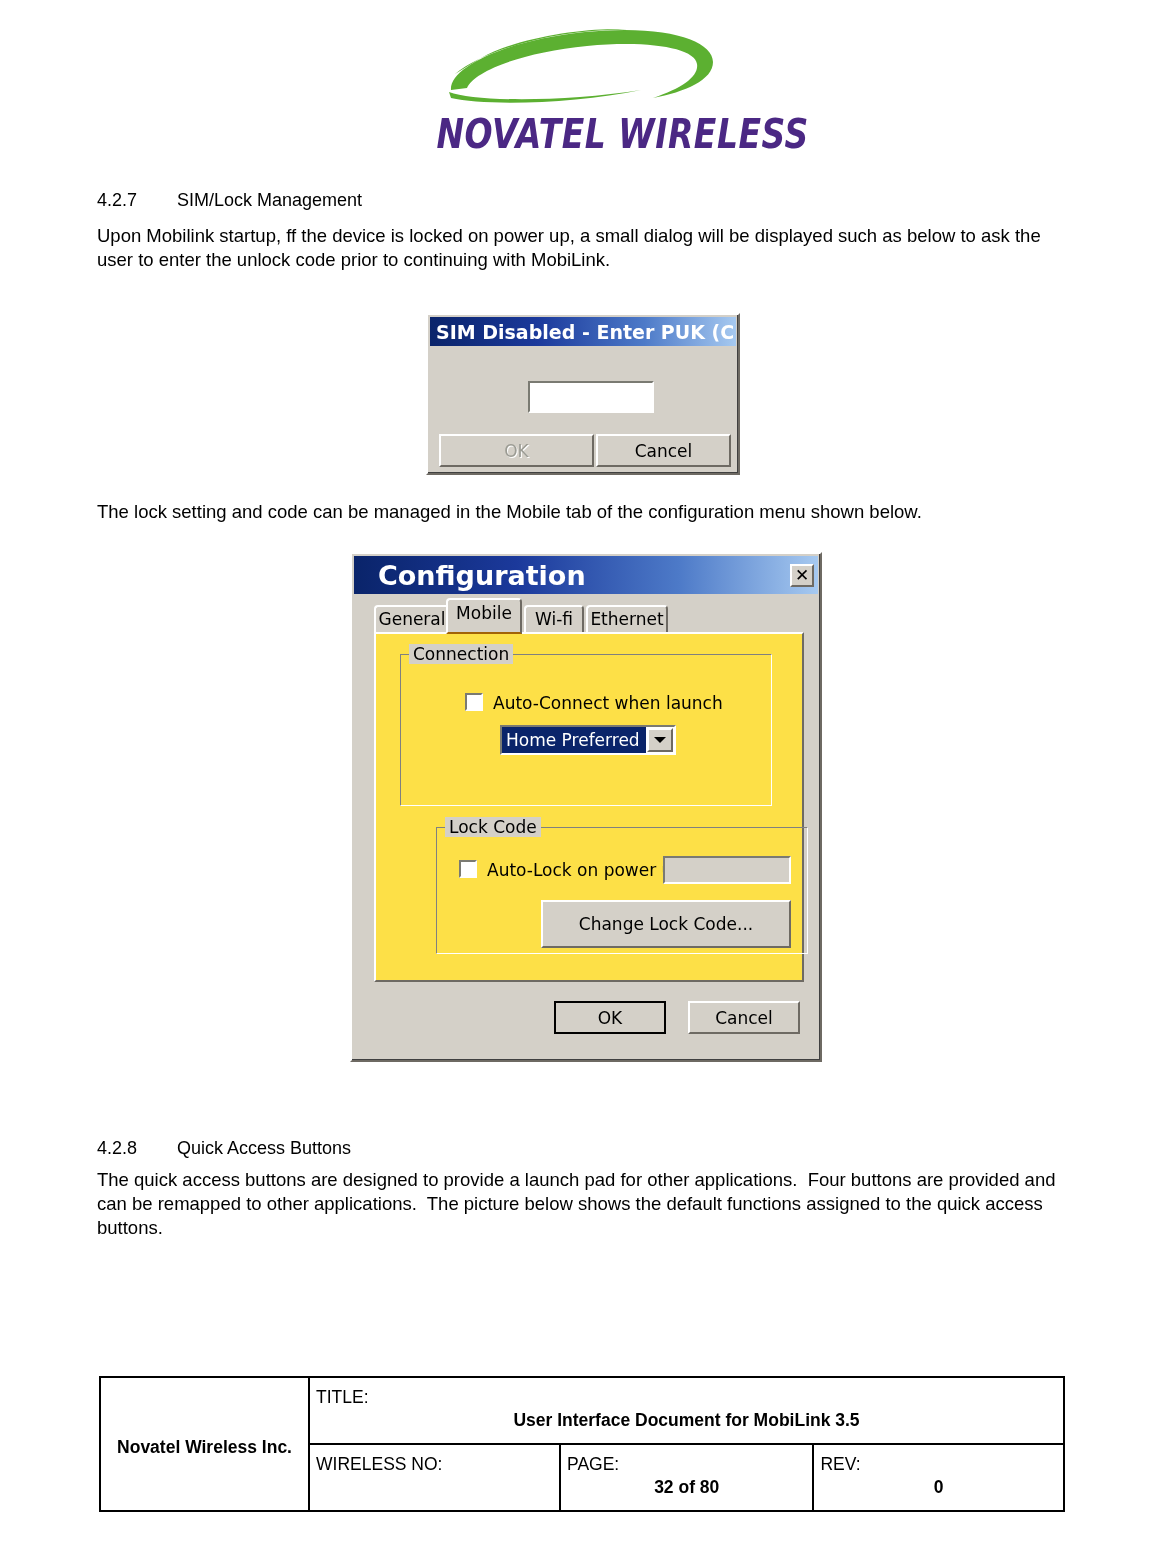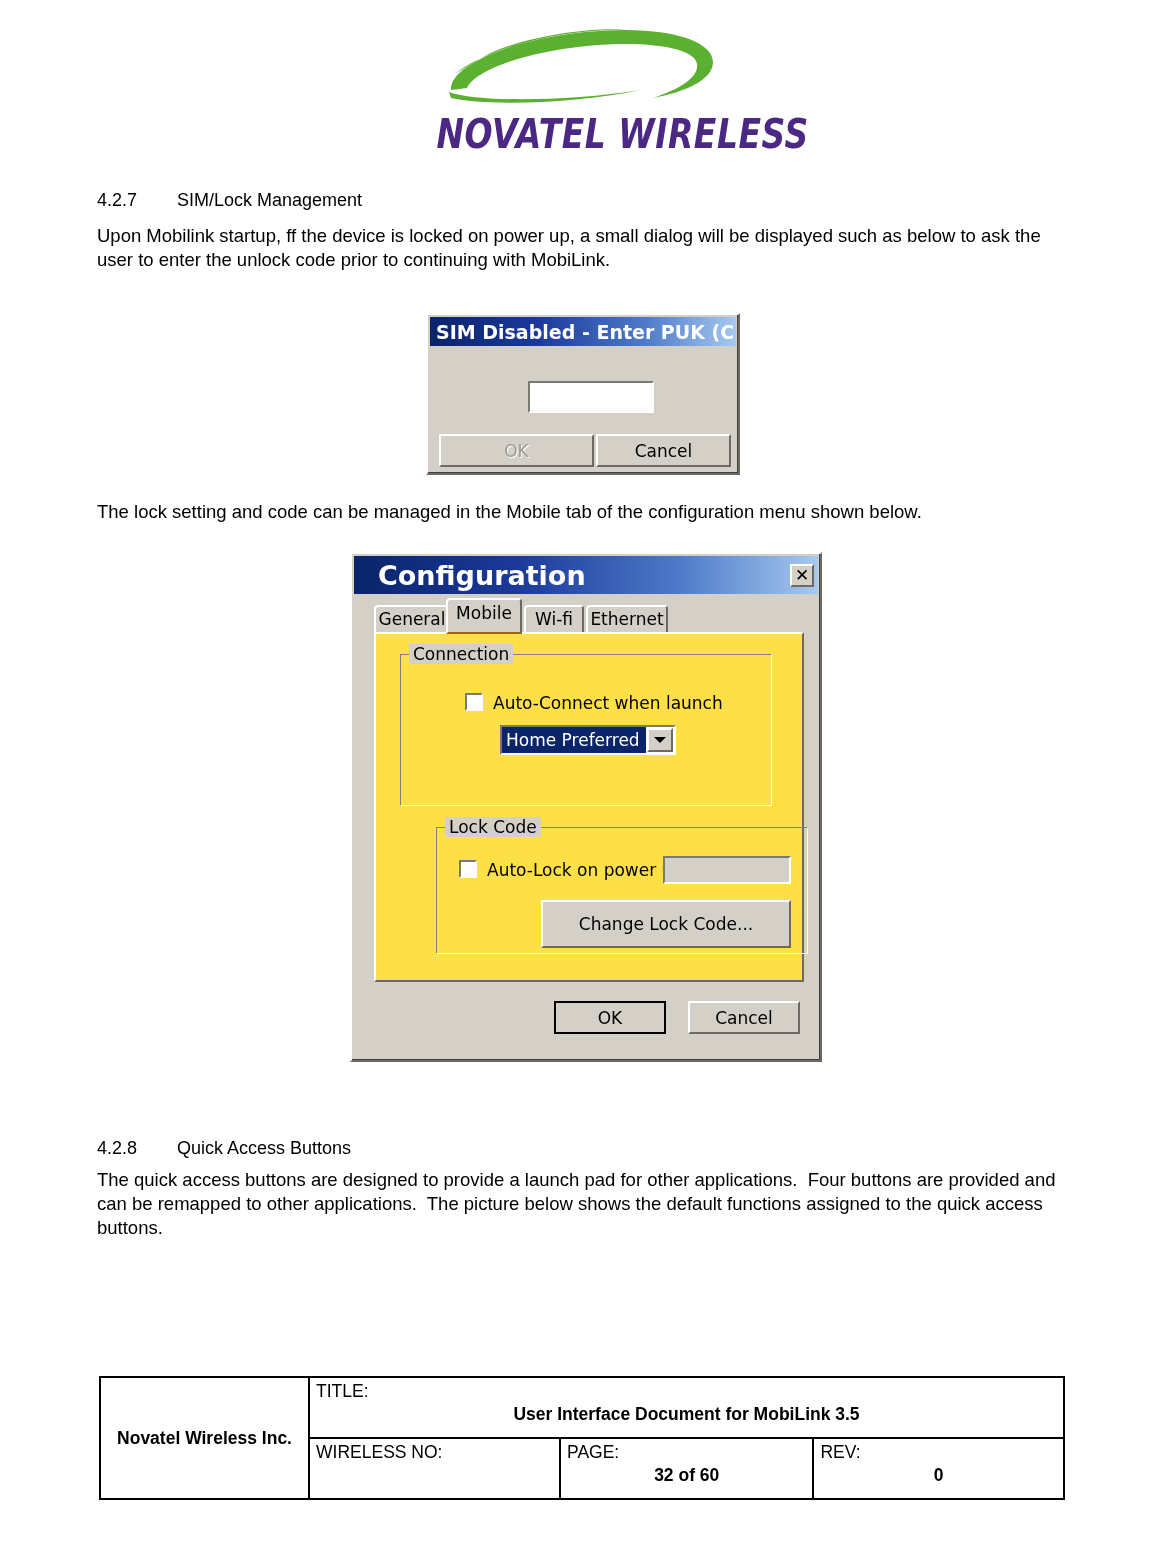--- a/index.html
+++ b/index.html
@@ -274,21 +274,21 @@
     left: 99px;
     top: 1376px;
     width: 966px;
     border-collapse: collapse;
     font-family: "Liberation Sans", sans-serif;
     font-size: 17.5px;
   }
   #footer-table td {
     border: 2px solid #000000;
     vertical-align: top;
-    padding: 3px 6px 4px 6px;
+    padding: 9px 6px 4px 6px;
   }
   .cell-company {
     width: 206px;
     text-align: center;
     vertical-align: middle !important;
     font-weight: bold;
     line-height: 24px;
   }
   .lbl { display: block; }
   .val { display: block; text-align: center; font-weight: bold; margin-top: 2px; }
@@ -398,21 +398,21 @@
       <span class="val">User Interface Document for MobiLink 3.5</span>
     </td>
   </tr>
   <tr>
     <td style="width:250px; height:52px;">
       <span class="lbl">WIRELESS NO:</span>
       <span class="val"></span>
     </td>
     <td style="width:256px;">
       <span class="lbl">PAGE:</span>
-      <span class="val">32 of 60</span>
+      <span class="val">32 of 80</span>
     </td>
     <td style="width:254px;">
       <span class="lbl">REV:</span>
       <span class="val">0</span>
     </td>
   </tr>
 </tbody>
   </table>
 
 </body></html>

